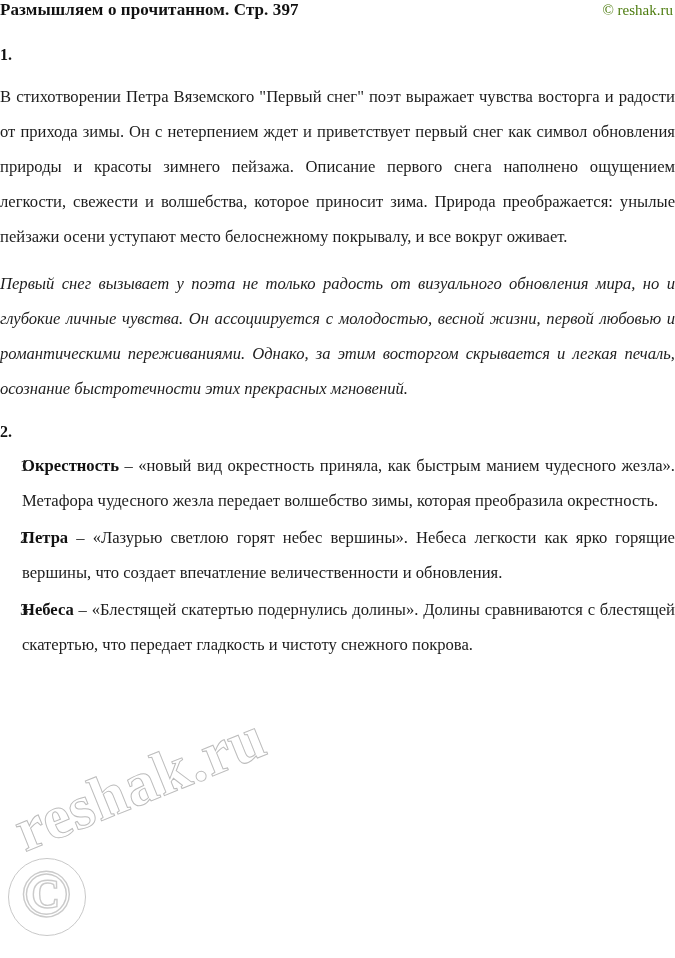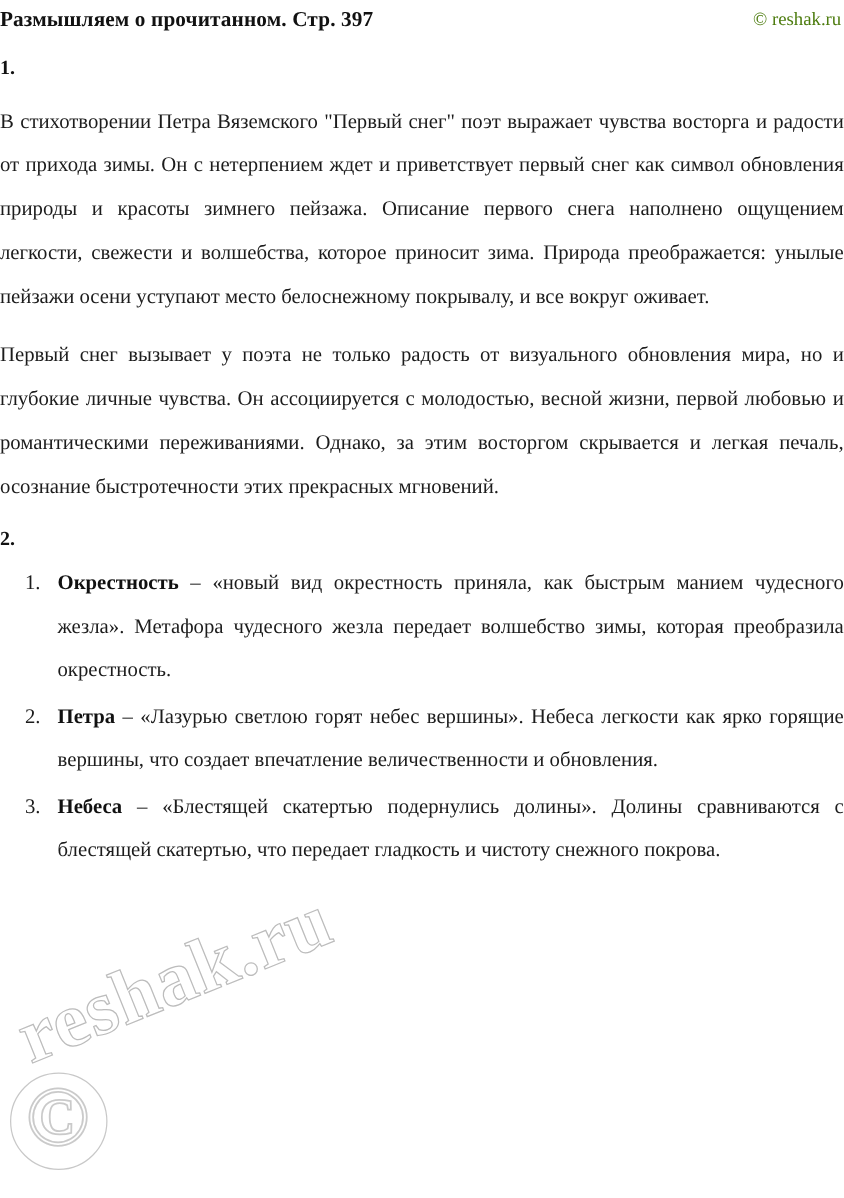--- a/index.html
+++ b/index.html
@@ -23,21 +23,21 @@
     height: 958px;
     box-sizing: border-box;
     padding: 0;
   }
 
   
   .header-row {
     position: relative;
     height: 26px;
     display: flex;
-    align-items: flex-end;
+    align-items: flex-start;
     justify-content: space-between;
   }
   .page-title {
     font-size: 17px;
     font-weight: bold;
     line-height: 20px;
     letter-spacing: 0.1px;
     white-space: nowrap;
     color: #111111;
   }
@@ -63,35 +63,35 @@
   
   .para {
     font-size: 16.6px;
     line-height: 35px;
     text-align: justify;
     text-justify: inter-word;
     margin: 0;
     color: #1c1c1c;
     hyphens: none;
   }
-  .para + .para { margin-top: 12px; }
+  .para + .para { margin-top: 12px; font-style: italic; }
   .p1 { margin-top: 14px; }
   .p-intro { margin-top: 12px; }
 
   
   ol.metaphor-list {
     margin: 6px 0 0 0;
     padding: 0 0 0 0;
     list-style: none;
     counter-reset: metaphor;
   }
   ol.metaphor-list > li {
     counter-increment: metaphor;
     position: relative;
-    padding-left: 46px;
+    padding-left: 22px;
     font-size: 16.6px;
     line-height: 35px;
     text-align: justify;
     text-justify: inter-word;
     color: #1c1c1c;
     margin-top: 2px;
   }
   ol.metaphor-list > li::before {
     content: counter(metaphor) ".";
     position: absolute;

